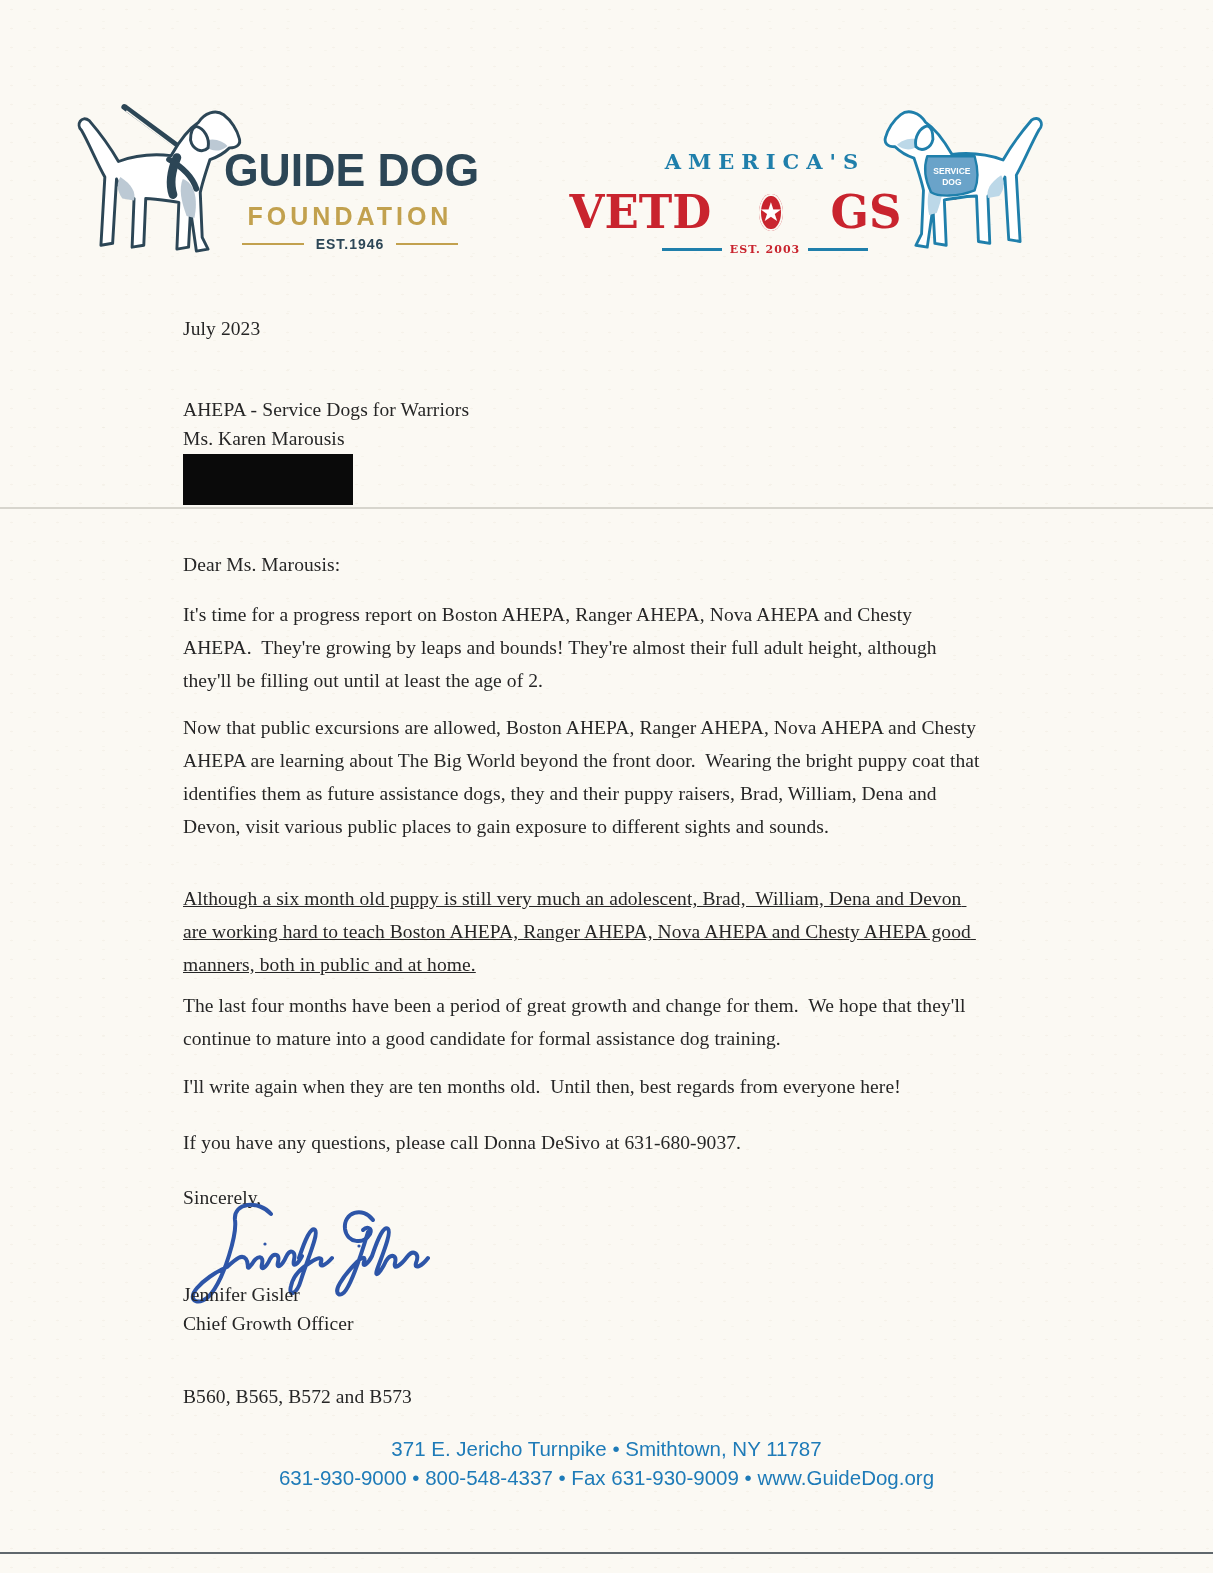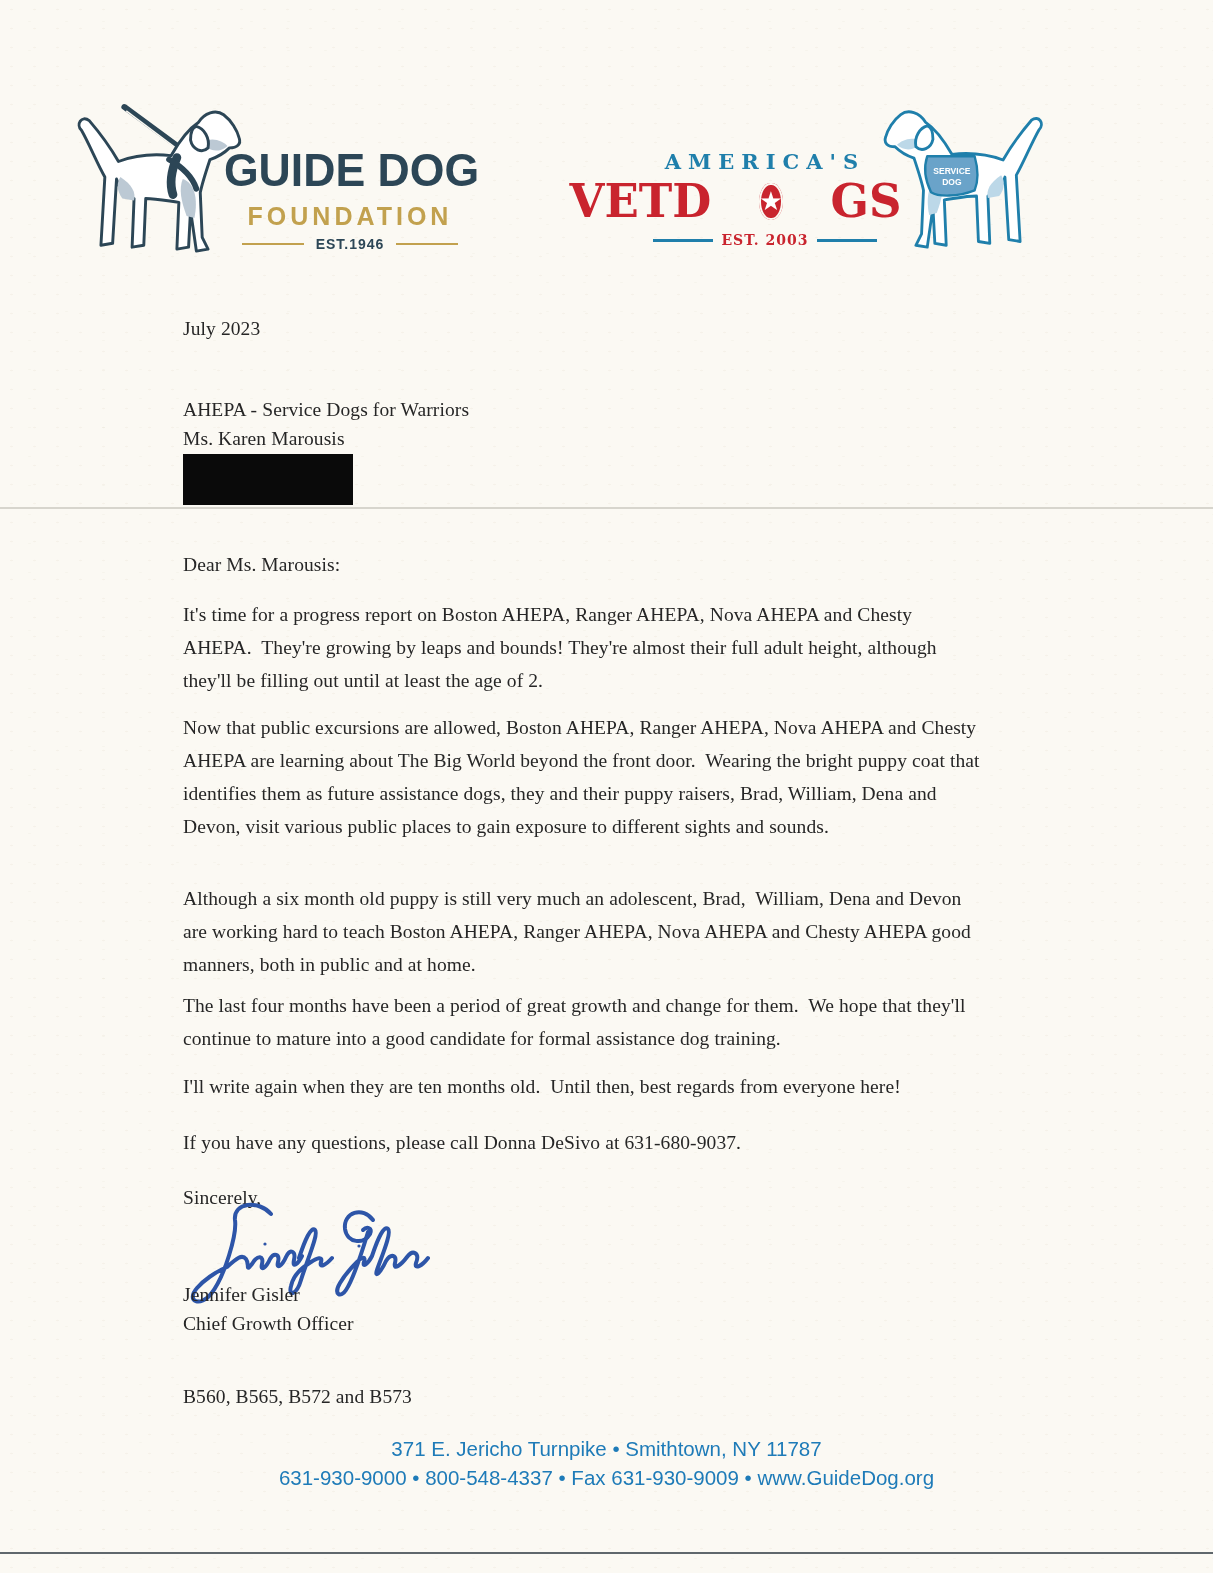--- a/index.html
+++ b/index.html
@@ -36,38 +36,38 @@
   .gdf-est{
     font-family:"Liberation Sans", sans-serif;font-weight:700;
     font-size:14px;color:#2c4656;letter-spacing:1px;white-space:nowrap;
   }
   .logo-right{position:absolute;left:640px;top:98px;width:420px;height:175px;}
   .avd-text{position:absolute;left:0;top:52px;width:250px;text-align:center;}
   .avd-line1{
     font-family:"DejaVu Serif", serif;font-weight:700;
     font-size:21px;line-height:24px;color:#1f7fab;letter-spacing:7px;white-space:nowrap;
   }
-  .avd-word{display:flex;align-items:center;justify-content:center;margin-top:2px;gap:47px;}
+  .avd-word{display:flex;align-items:center;justify-content:center;margin-top:13px;gap:47px;}
   .avd-word .chunk{
     font-family:"DejaVu Serif", serif;font-weight:700;
     font-size:45px;line-height:50px;color:#c9242e;letter-spacing:0px;
     transform:scaleY(1.05);
   }
   .avd-star-disc{
     width:37px;height:37px;border-radius:50%;background:#c9242e;
     display:flex;align-items:center;justify-content:center;
     margin:0 1px;box-shadow:0 0 0 2px #fbf9f3 inset;
   }
   .avd-star-disc .star{color:#fff;font-size:26px;line-height:26px;font-family:"DejaVu Sans", sans-serif;}
   .avd-reg{color:#c9242e;font-size:12px;font-family:"DejaVu Serif", serif;align-self:flex-start;margin-top:2px;}
   .avd-est-row{display:flex;align-items:center;justify-content:center;gap:8px;margin-top:6px;}
   .avd-est-row .rule{height:3px;width:60px;background:#1f7fab;}
   .avd-est{
     font-family:"DejaVu Serif", serif;font-weight:700;
-    font-size:14px;color:#c9242e;letter-spacing:1px;white-space:nowrap;
+    font-size:11px;color:#c9242e;letter-spacing:1px;white-space:nowrap;
   }
   .logo-right .dog{position:absolute;left:238px;top:0;}
   
   .abs{position:absolute;}
   .lt{font-size:19.5px;line-height:33px;letter-spacing:0.1px;color:#262626;}
   .para{width:798px;white-space:pre-wrap;}
   .two-line{line-height:28.5px;}
   .redaction{background:#0a0a0a;}
   .scan-line{height:2px;background:rgba(158,154,144,0.38);}
   .page-edge{height:2px;background:#5f676c;}
@@ -164,21 +164,21 @@
   </div>
 
   <div class="abs redaction" style="left:183px;top:454px;width:170px;height:51px;"></div>
 
   <div class="abs scan-line" style="left:0;top:507px;width:1213px;"></div>
 
   <div class="abs lt" style="left:183px;top:548px;">Dear Ms. Marousis:</div>
 
   <div class="abs lt para" style="left:183px;top:598px;">It's time for a progress report on Boston AHEPA, Ranger AHEPA, Nova AHEPA and Chesty AHEPA.  They're growing by leaps and bounds! They're almost their full adult height, although they'll be filling out until at least the age of 2.</div>
   <div class="abs lt para" style="left:183px;top:711px;">Now that public excursions are allowed, Boston AHEPA, Ranger AHEPA, Nova AHEPA and Chesty AHEPA are learning about The Big World beyond the front door.  Wearing the bright puppy coat that identifies them as future assistance dogs, they and their puppy raisers, Brad, William, Dena and Devon, visit various public places to gain exposure to different sights and sounds.</div>
-  <div class="abs lt para" style="left:183px;top:882px;">Although a six month old puppy is still very much an adolescent, Brad,  William, Dena and Devon are working hard to teach Boston AHEPA, Ranger AHEPA, Nova AHEPA and Chesty AHEPA good manners, both in public and at home.</div>
+  <div class="abs lt para" style="left:183px;top:882px;text-decoration:underline;">Although a six month old puppy is still very much an adolescent, Brad,  William, Dena and Devon are working hard to teach Boston AHEPA, Ranger AHEPA, Nova AHEPA and Chesty AHEPA good manners, both in public and at home.</div>
   <div class="abs lt para" style="left:183px;top:989px;">The last four months have been a period of great growth and change for them.  We hope that they'll continue to mature into a good candidate for formal assistance dog training.</div>
   <div class="abs lt para" style="left:183px;top:1070px;">I'll write again when they are ten months old.  Until then, best regards from everyone here!</div>
   <div class="abs lt para" style="left:183px;top:1126px;">If you have any questions, please call Donna DeSivo at 631-680-9037.</div>
 
   <div class="abs lt" style="left:183px;top:1181px;">Sincerely,</div>
 
   <svg class="sig-svg" width="290" height="118" viewBox="0 0 290 118">
     <g fill="none" stroke="#2d55a8" stroke-width="4" stroke-linecap="round" stroke-linejoin="round">
       <path d="M96,18 C84,4 58,6 60,24 C62,38 50,80 36,98 C26,111 10,106 22,92
                C28,85 40,76 52,71 C62,62 67,58 71,63 C75,68 70,77 77,68

